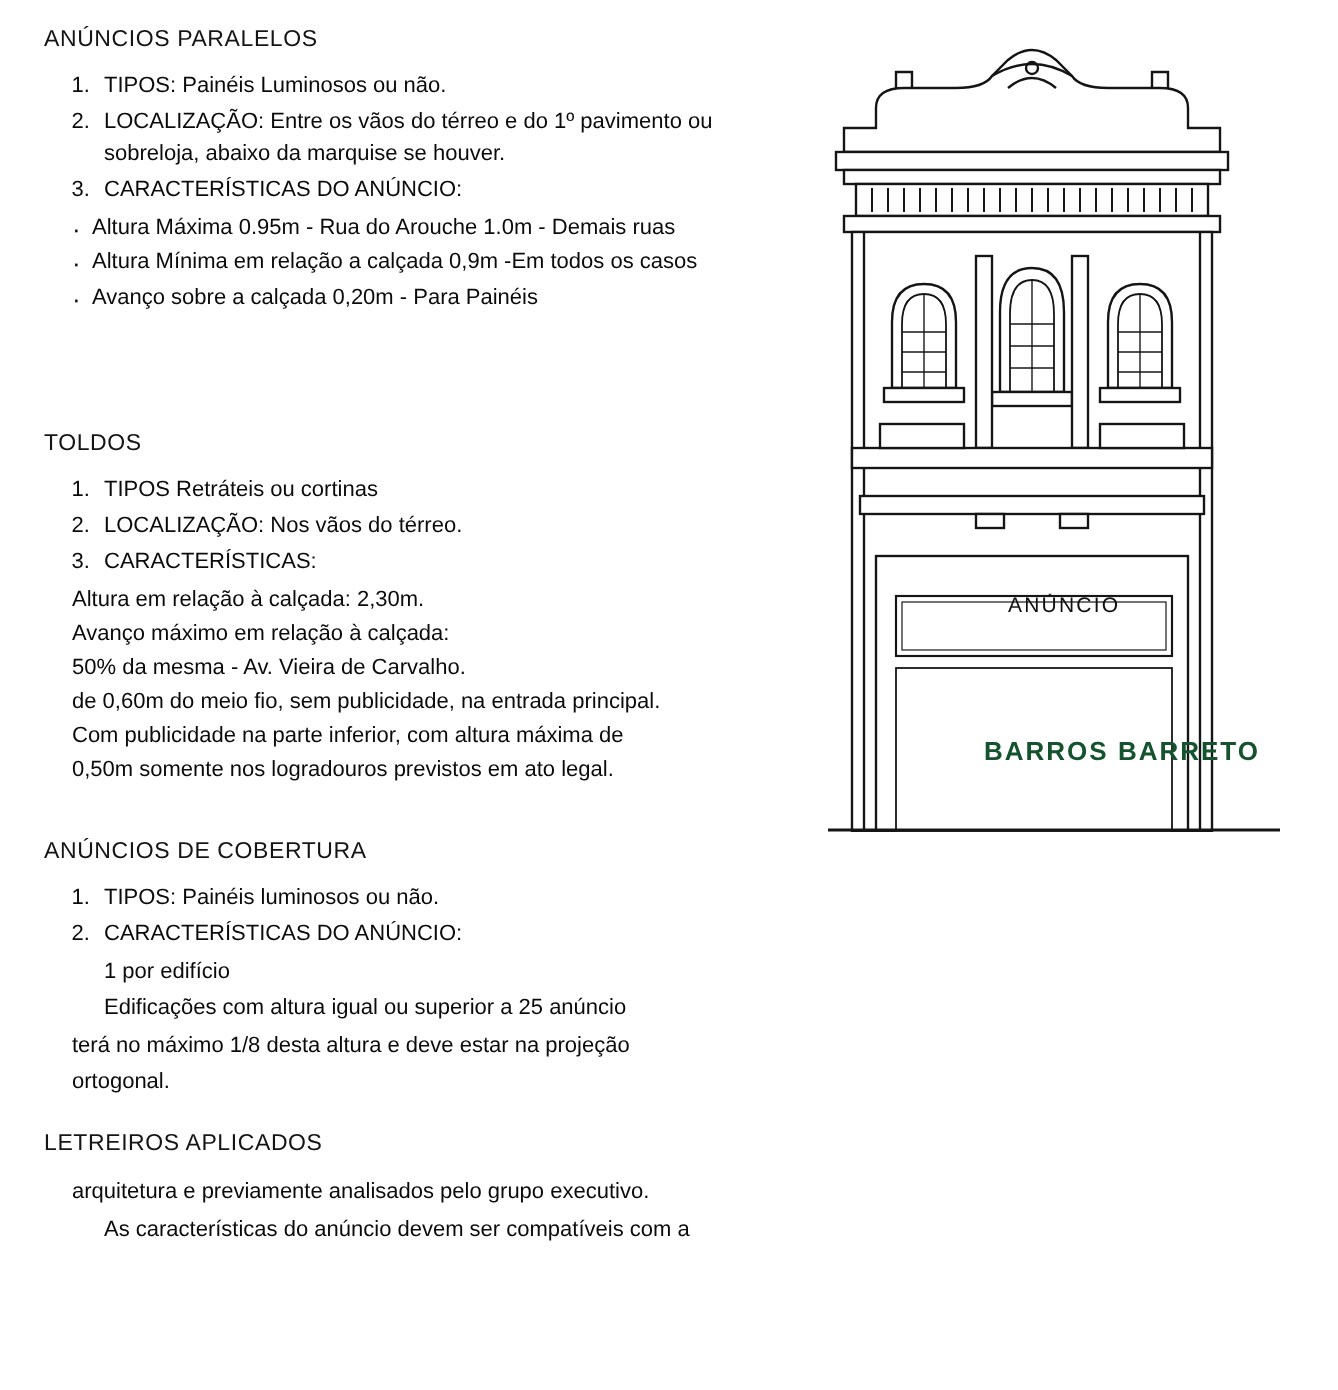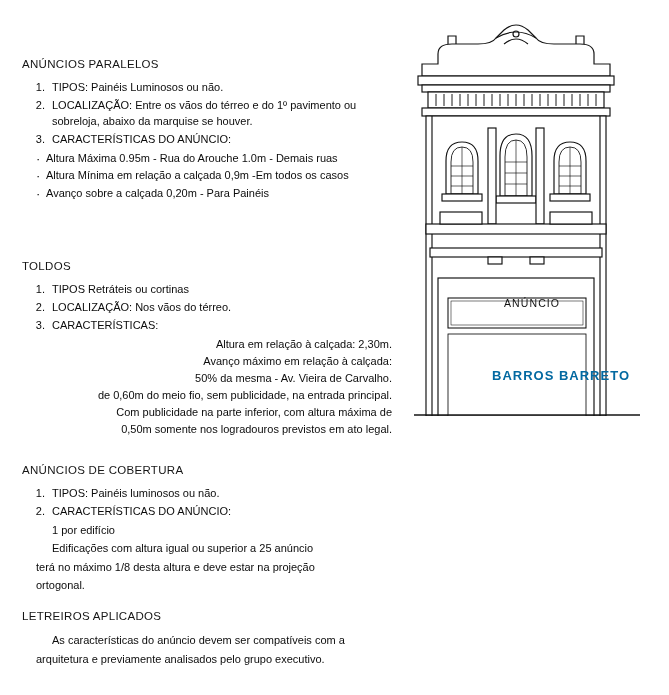--- a/index.html
+++ b/index.html
@@ -15,21 +15,20 @@
     color: #111111;
     overflow: hidden;
   }
 
   
   .text-col {
     position: absolute;
     left: 22px;
     top: 14px;
     width: 370px;
-    margin-top: 44px;
   }
 
   .section-title {
     font-size: 11.5px;
     letter-spacing: 0.3px;
     margin: 0 0 10px 0;
     font-weight: 400;
     color: #1a1a1a;
   }
 
@@ -64,21 +63,21 @@
     top: -1px;
     font-size: 13px;
   }
 
   .plain-lines {
     font-size: 11px;
     line-height: 1.55;
     margin: 0;
     padding: 0 0 0 14px;
   }
-  .plain-lines div { white-space: nowrap; text-align: right; }
+  .plain-lines div { white-space: nowrap; }
 
   .blk { margin-bottom: 0; }
 
   .gap-lg { height: 58px; }
   .gap-md { height: 26px; }
   .gap-sm { height: 14px; }
 
   .indent-body {
     font-size: 11px;
     line-height: 1.55;
@@ -114,21 +113,21 @@
     letter-spacing: 1.1px;
     color: #111;
   }
 
   .ghost-text {
     position: absolute;
     left: 492px;
     top: 368px;
     font-size: 13px;
     letter-spacing: 1px;
-    color: #0369a1;
+    color: #14532d;
     font-weight: 700;
   }
 </style>
 </head>
 <body>
 
 <div class="text-col">
 
   <div class="blk">
     <h2 class="section-title">ANÚNCIOS PARALELOS</h2>
@@ -179,22 +178,22 @@
       <div>terá no máximo 1/8 desta altura e deve estar na projeção</div>
       <div>ortogonal.</div>
     </div>
   </div>
 
   <div class="gap-sm"></div>
 
   <div class="blk">
     <h2 class="section-title">LETREIROS APLICADOS</h2>
     <div class="hang-body" style="padding-left:30px">
+      <div style="margin-left:-16px">arquitetura e previamente analisados pelo grupo executivo.</div>
       <div>As características do anúncio devem ser compatíveis com a</div>
-      <div style="margin-left:-16px">arquitetura e previamente analisados pelo grupo executivo.</div>
     </div>
   </div>
 
 </div>
 
 <div class="figure">
   <svg width="245" height="400" viewBox="0 0 245 400" fill="none" stroke="#1a1a1a" stroke-width="1.2">
 
     <path d="M18 60 L18 48 L34 48 L34 38 Q34 28 48 28 L74 28 Q88 28 92 22 L100 14 Q112 4 124 14 L132 22 Q136 28 150 28 L176 28 Q190 28 190 38 L190 48 L206 48 L206 60 Z" fill="#ffffff"></path>
     <path d="M92 22 Q112 10 132 22" fill="none"></path>

